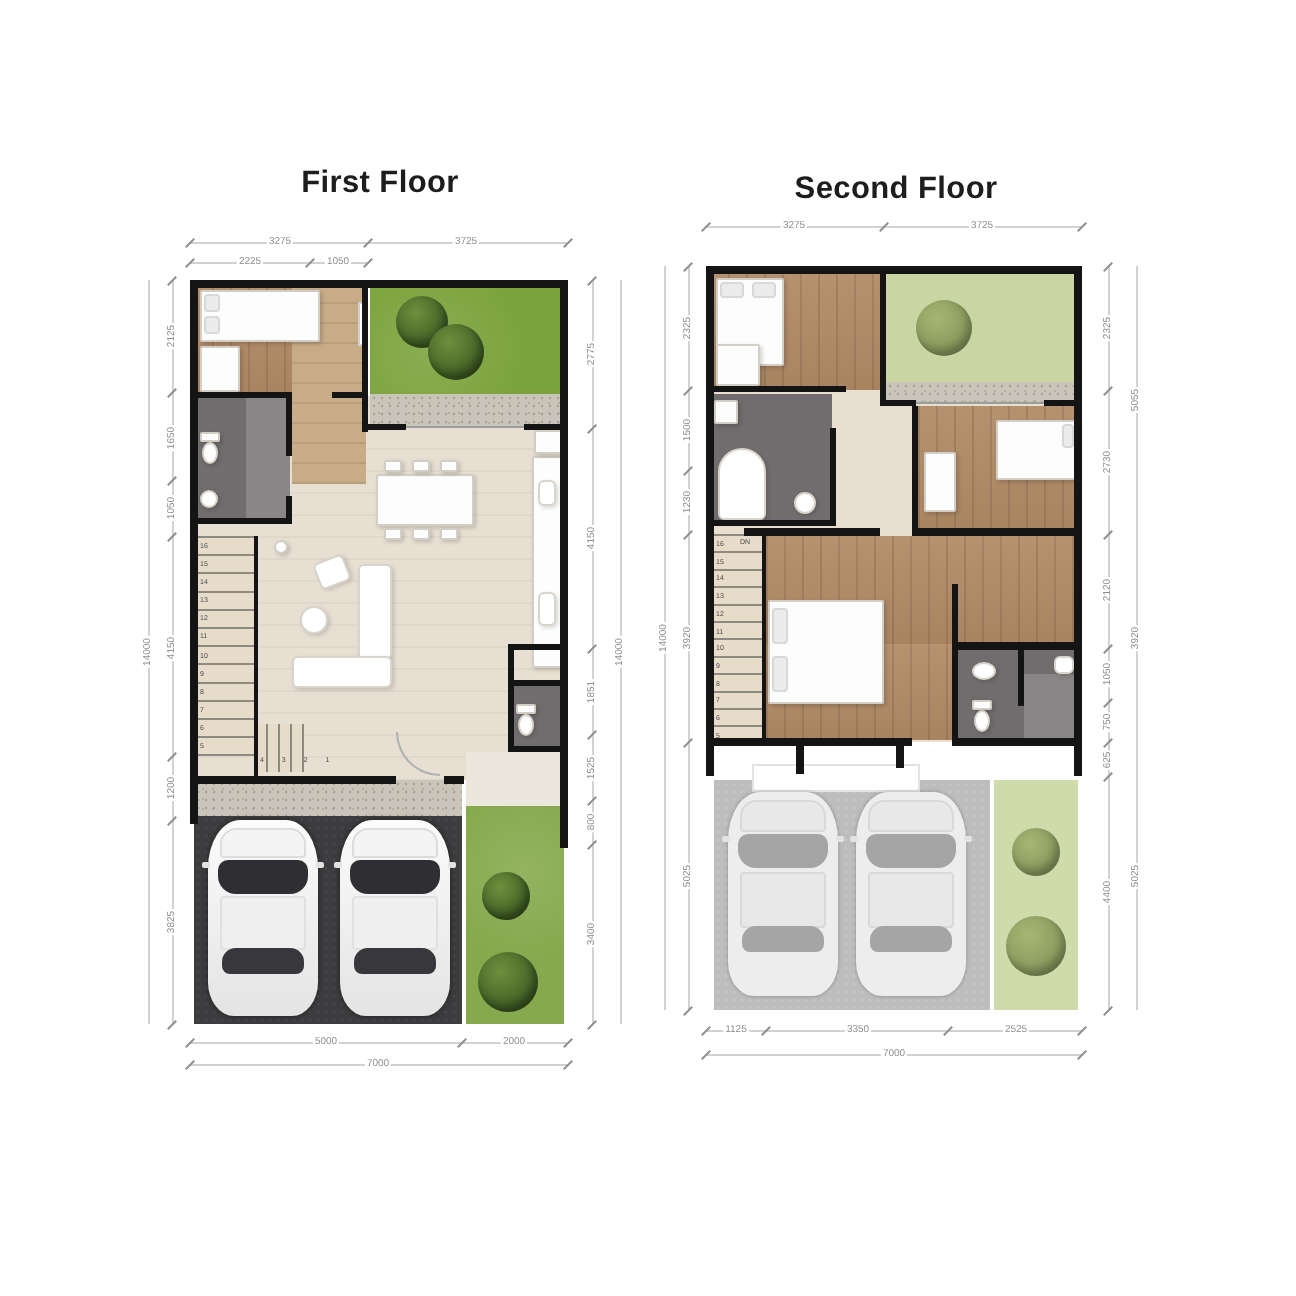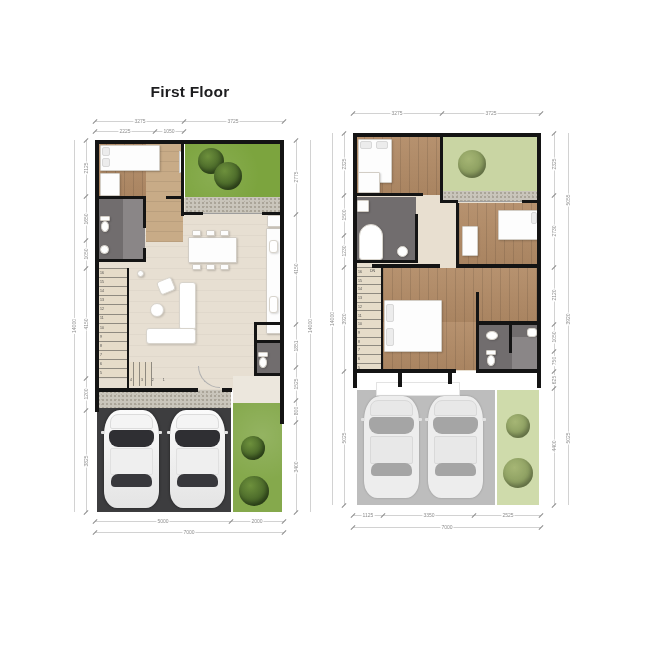--- a/index.html
+++ b/index.html
@@ -217,20 +217,21 @@
   <div class="tk" style="left:293px;top:367px"></div>
   <div class="tk" style="left:293px;top:400px"></div>
   <div class="tk" style="left:293px;top:422px"></div>
   <div class="tk" style="left:293px;top:512px"></div>
   <div class="tk" style="left:92px;top:521px"></div>
   <div class="tk" style="left:228px;top:521px"></div>
   <div class="tk" style="left:281px;top:521px"></div>
   <div class="tk" style="left:92px;top:532px"></div>
   <div class="tk" style="left:281px;top:532px"></div>
 
+  <div class="title" style="left:448px;top:86px">Second Floor</div>
 
   <div class="abs" style="left:355px;top:135px;width:184px;height:236px;background:#e8dfd0"></div>
   <div class="abs wood" style="left:355px;top:135px;width:85px;height:60px"></div>
   <div class="abs gardenm" style="left:443px;top:135px;width:96px;height:56px"></div>
   <div class="abs gravel" style="left:443px;top:191px;width:96px;height:10px"></div>
   <div class="abs bath" style="left:355px;top:197px;width:61px;height:65px"></div>
   <div class="abs wood" style="left:459px;top:203px;width:80px;height:63px"></div>
   <div class="abs wood" style="left:383px;top:268px;width:156px;height:54px"></div>
   <div class="abs wood" style="left:383px;top:322px;width:93px;height:48px"></div>
   <div class="abs bath" style="left:479px;top:325px;width:60px;height:45px"></div>

